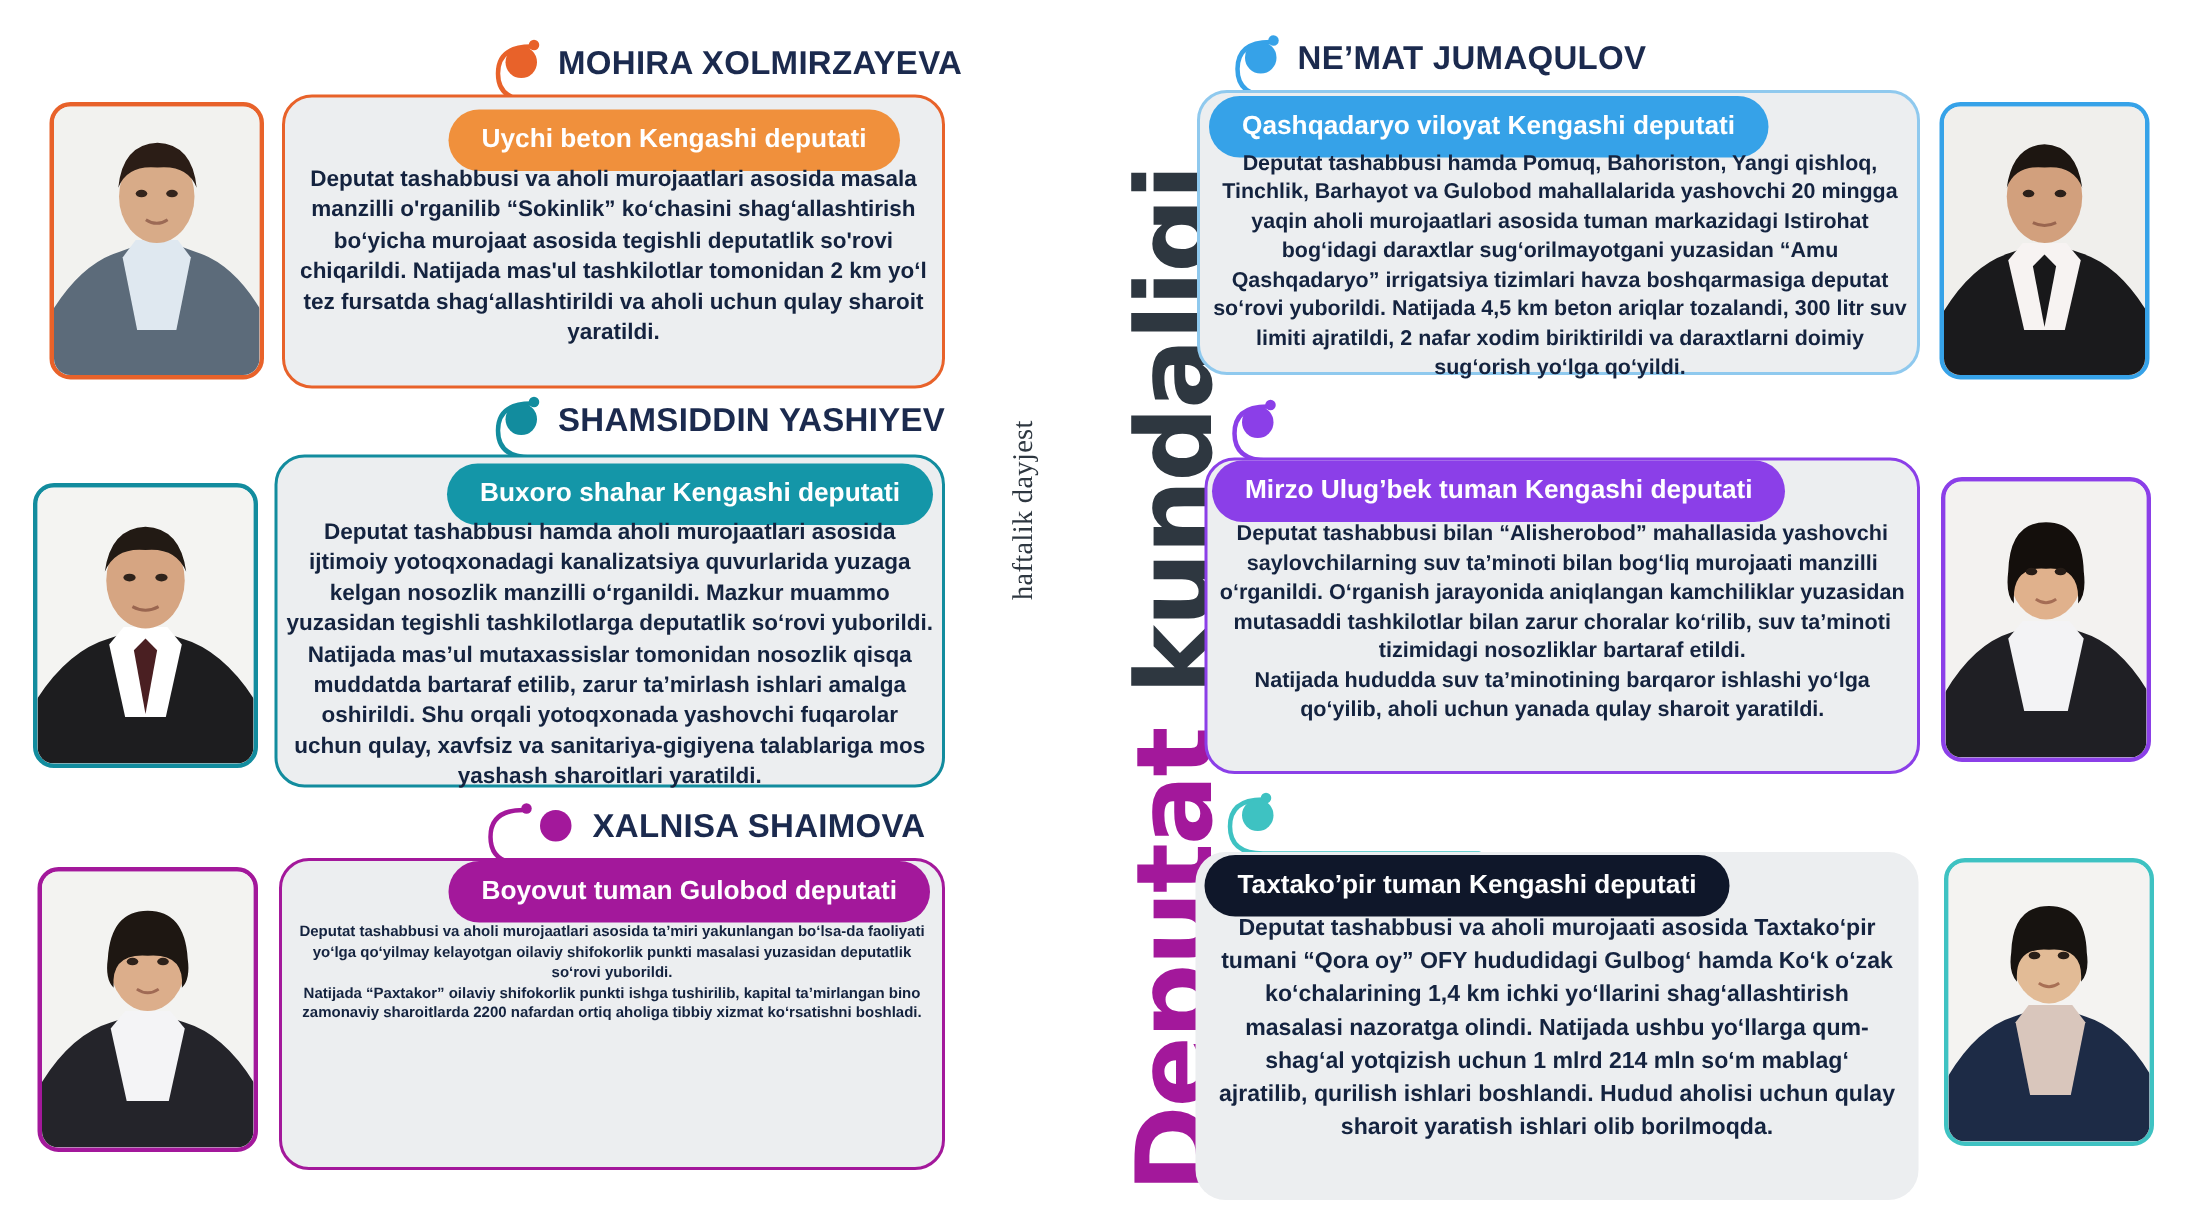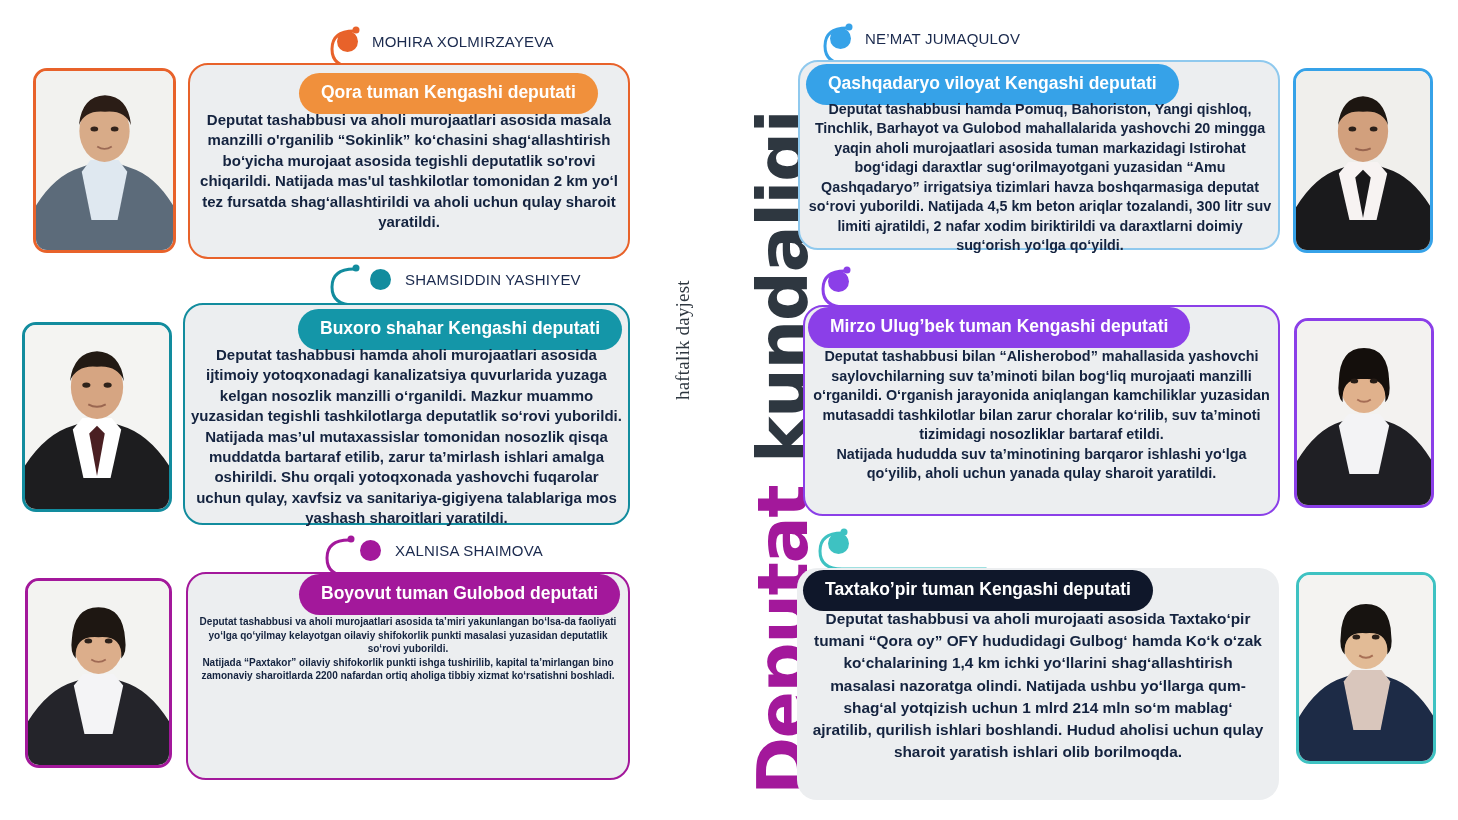--- a/index.html
+++ b/index.html
@@ -34,22 +34,22 @@
   .name-dot {
     position: relative;
     width: 27px; height: 27px;
     flex: 0 0 27px;
   }
   .name-dot .inner {
     position: absolute; left: 3px; top: 3px;
     width: 21px; height: 21px; border-radius: 50%;
   }
   .name-text {
-    font-size: 15px;
-    font-weight: 400;
+    font-size: 22px;
+    font-weight: 700;
     letter-spacing: .2px;
     color: #1b2a4e;
   }
   
   .hook { position: absolute; pointer-events: none; }
   .hook svg { display:block; overflow: visible; }
 
   .body-box {
     position: absolute;
     border-radius: 20px;
@@ -130,21 +130,21 @@
       </svg>
     </div>
     <div class="name-row" style="left:334px; top:28px;">
       <span class="name-dot">
         <span class="inner" style="background:#E8622A;"></span>
       </span>
       <span class="name-text">MOHIRA XOLMIRZAYEVA</span>
     </div>
 
     <div class="body-box bordered" style="left:188px; top:63px; width:442px; height:196px; border-color:#E8622A;"></div>
-    <div class="pill" style="left:299px; top:73px; background:#F0903C;">Qora tuman Kengashi deputati</div>
+    <div class="pill" style="left:299px; top:73px; background:#F0903C;">Uychi beton Kengashi deputati</div>
     <div class="body-text" style="left:198px; top:110px; width:422px; font-size:15px;">Deputat tashabbusi va aholi murojaatlari asosida masala manzilli o'rganilib “Sokinlik” ko‘chasini shag‘allashtirish bo‘yicha murojaat asosida tegishli deputatlik so'rovi chiqarildi. Natijada mas'ul tashkilotlar tomonidan 2 km yo‘l tez fursatda shag‘allashtirildi va aholi uchun qulay sharoit yaratildi.</div>
   </div>
 
   <div class="photo" style="left:22px; top:322px; width:150px; height:190px; border-color:#128C9E;">
     <svg viewBox="0 0 150 190" preserveAspectRatio="xMidYMid slice">
       <rect width="150" height="190" fill="#f4f4f2"></rect>
       <path d="M0 146 q22 -34 50 -42 l20 -7 h10 l20 7 q28 8 50 42 v44 H0 Z" fill="#1d1d1f"></path>
       <path d="M60 96 h30 l10 12 -11 50 h-28 l-11 -50 Z" fill="#ffffff"></path>
       <path d="M75 104 l-8 8 8 44 8 -44 Z" fill="#4a1f22"></path>
       <ellipse cx="75" cy="64" rx="27" ry="33" fill="#d6a582"></ellipse>
@@ -155,21 +155,21 @@
     </svg>
   </div>
 
   <div class="card">
     <div class="hook" style="left:330px; top:263px;">
       <svg width="290" height="48" viewBox="0 0 290 48">
         <path d="M24 6 q-22 0 -22 18 q0 18 22 18 H180" fill="none" stroke="#128C9E" stroke-width="3" stroke-linecap="round"></path>
         <circle cx="26" cy="5" r="3.5" fill="#128C9E"></circle>
       </svg>
     </div>
-    <div class="name-row" style="left:334px; top:266px;padding-left:33px;">
+    <div class="name-row" style="left:334px; top:266px;">
       <span class="name-dot">
         <span class="inner" style="background:#128C9E;"></span>
       </span>
       <span class="name-text">SHAMSIDDIN YASHIYEV</span>
     </div>
 
     <div class="body-box bordered" style="left:183px; top:303px; width:447px; height:222px; border-color:#128C9E;"></div>
     <div class="pill" style="left:298px; top:309px; background:#1496A8;">Buxoro shahar Kengashi deputati</div>
     <div class="body-text" style="left:190px; top:345px; width:433px; font-size:15px; white-space:pre-line;">Deputat tashabbusi hamda aholi murojaatlari asosida ijtimoiy yotoqxonadagi kanalizatsiya quvurlarida yuzaga kelgan nosozlik manzilli o‘rganildi. Mazkur muammo yuzasidan tegishli tashkilotlarga deputatlik so‘rovi yuborildi.
 Natijada mas’ul mutaxassislar tomonidan nosozlik qisqa muddatda bartaraf etilib, zarur ta’mirlash ishlari amalga oshirildi. Shu orqali yotoqxonada yashovchi fuqarolar uchun qulay, xavfsiz va sanitariya-gigiyena talablariga mos yashash sharoitlari yaratildi.</div>

